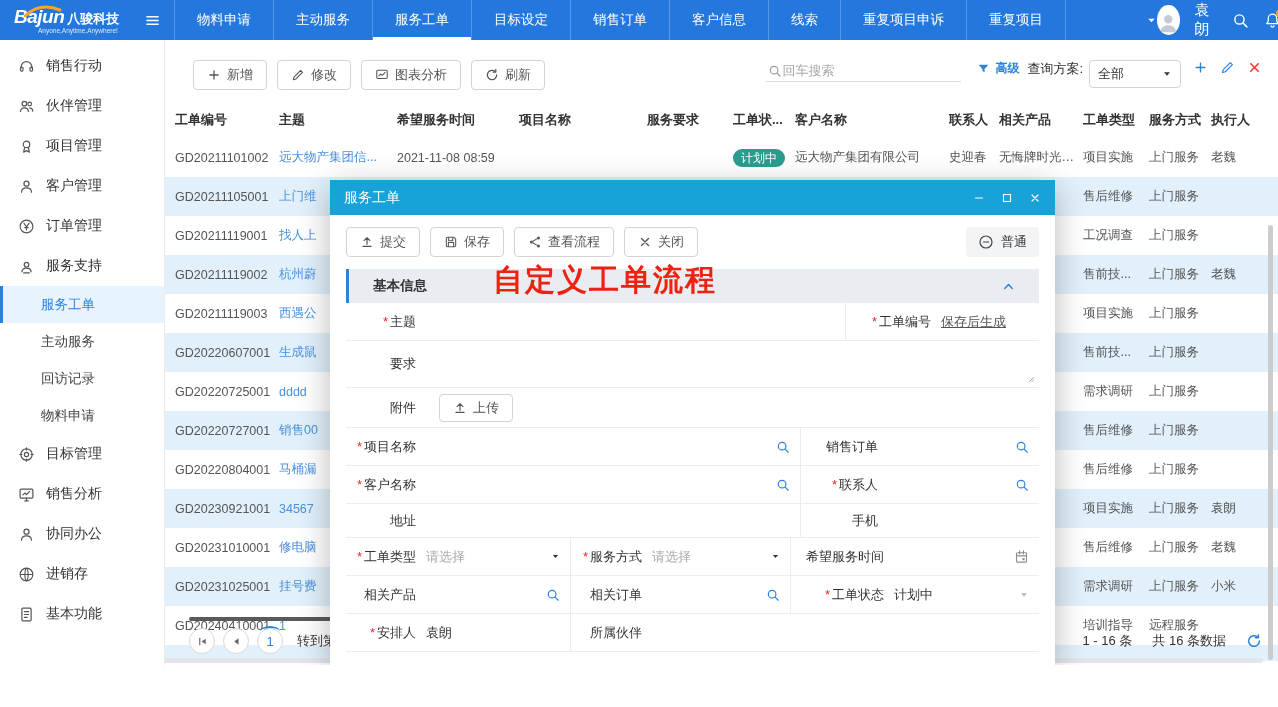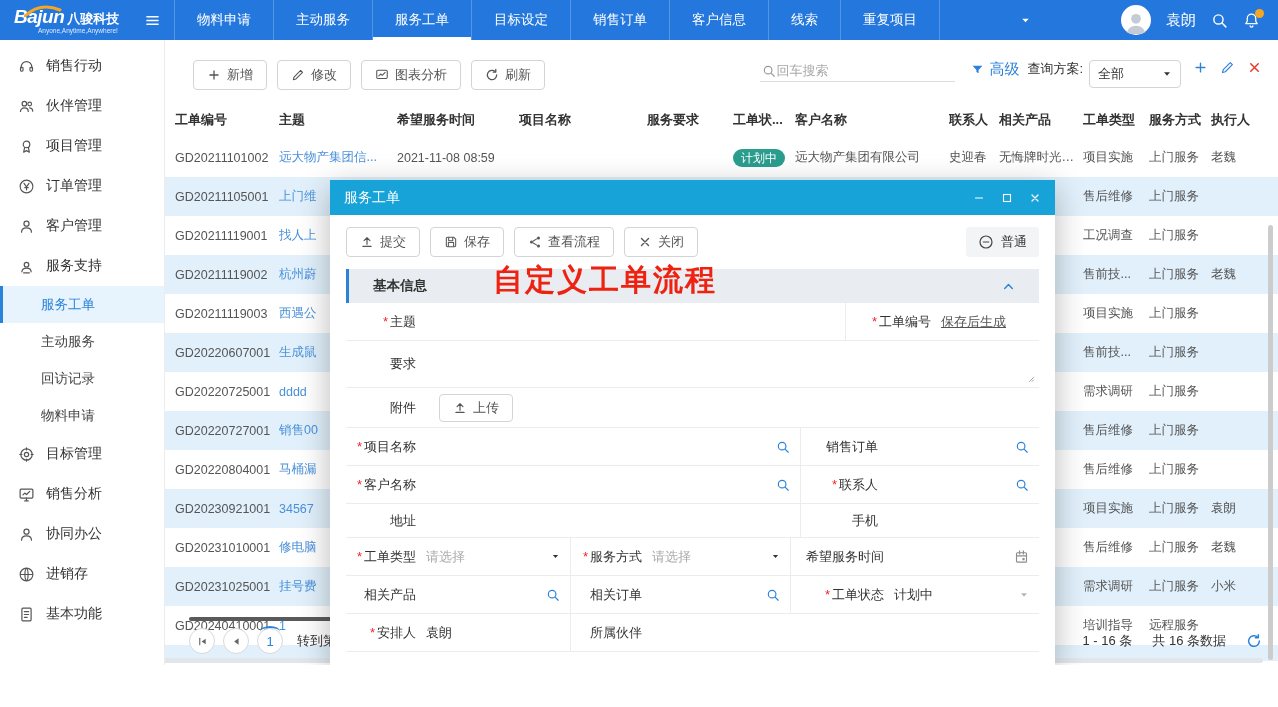--- a/index.html
+++ b/index.html
@@ -48,21 +48,21 @@
   .toolbar { display:flex; align-items:flex-start; padding:20px 16px 12px 28px; height:62px; }
   .btn { display:inline-flex; align-items:center; gap:6px; height:30px; padding:0 13px;
     border:1px solid #d4d4d4; border-radius:4px; background:#fff; font-size:13px; color:#555;
     margin-right:10px; cursor:pointer; white-space:nowrap; }
   .btn .ic { width:14px; height:14px; }
   .search-box { margin-left:auto; display:flex; align-items:center; width:195px;
     border-bottom:1px solid #dcdcdc; padding:3px 2px; color:#999; }
   .search-box input { border:none; outline:none; font-size:13px; width:150px; color:#333; }
   .search-box input::placeholder { color:#a8a8a8; }
   .adv-wrap { display:flex; align-items:center; gap:5px; margin-left:16px; color:#2b82d9; cursor:pointer; }
-  .adv-label { font-size:15px; }
+  .adv-label { font-size:12px;font-weight:bold; }
   .scheme-label { font-size:13px; color:#333; margin-left:8px; }
   .scheme-select { width:92px; height:28px; border:1px solid #d4d4d4; border-radius:4px;
     display:flex; align-items:center; justify-content:space-between; padding:0 8px; margin-left:6px;
     font-size:13px; color:#333; cursor:pointer; }
   .scheme-select .ic { width:10px; height:10px; color:#333; }
   .mini-ic { display:flex; margin-left:12px; cursor:pointer; }
   .mini-ic .ic { width:15px; height:15px; }
   .blue { color:#2b82d9; } .red { color:#e8392f; }
 
   
@@ -300,20 +300,21 @@
         <a class="tab active"><span>服务工单</span></a>
 
         <a class="tab"><span>目标设定</span></a>
 
         <a class="tab"><span>销售订单</span></a>
 
         <a class="tab"><span>客户信息</span></a>
 
         <a class="tab"><span>线索</span></a>
 
+        <a class="tab"><span>重复项目申诉</span></a>
 
         <a class="tab"><span>重复项目</span></a>
       </nav>
     <div class="nav-caret">
       <svg class="ic">
           <use href="#i-caret"></use>
         </svg>
     </div>
     <div class="user-area">
       <div class="avatar">
@@ -355,30 +356,30 @@
 
       <div class="side-item">
         <svg class="icn">
           <use href="#i-medal"></use>
         </svg>
         <span>项目管理</span>
       </div>
 
       <div class="side-item">
         <svg class="icn">
-          <use href="#i-yen"></use>
-        </svg>
-        <span>订单管理</span>
+          <use href="#i-person"></use>
+        </svg>
+        <span>客户管理</span>
       </div>
 
       <div class="side-item">
         <svg class="icn">
-          <use href="#i-person"></use>
-        </svg>
-        <span>客户管理</span>
+          <use href="#i-yen"></use>
+        </svg>
+        <span>订单管理</span>
       </div>
 
       <div class="side-item">
         <svg class="icn">
           <use href="#i-support"></use>
         </svg>
         <span>服务支持</span>
       </div>
 
       <div class="side-item child active">

